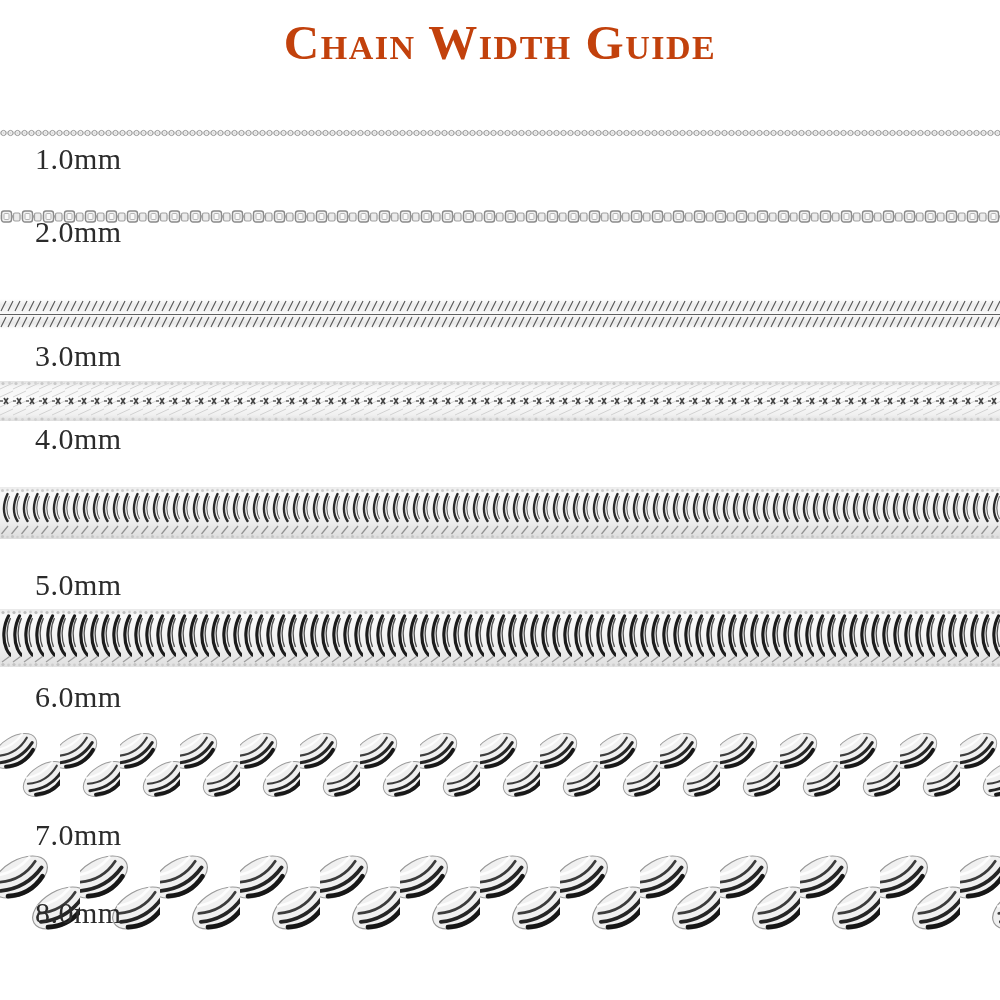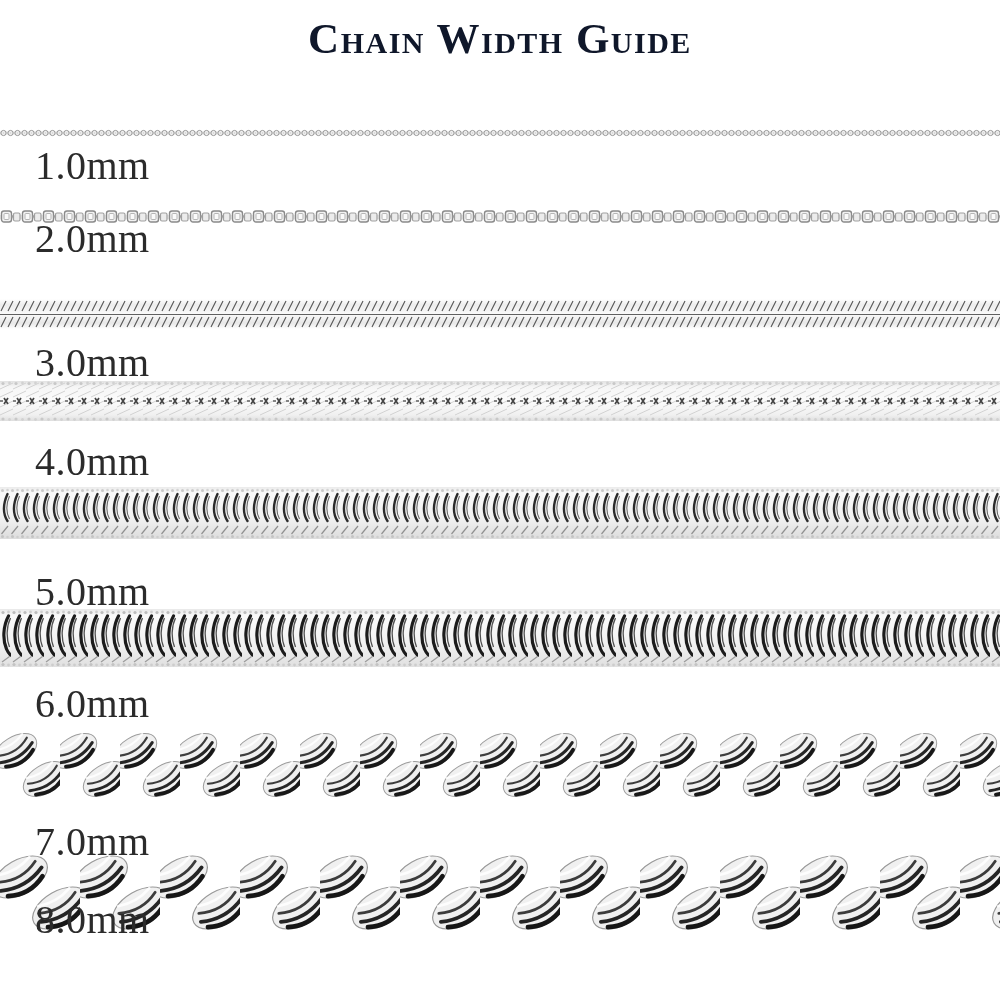--- a/index.html
+++ b/index.html
@@ -9,29 +9,29 @@
     background:#ffffff;
     overflow:hidden;
     font-family:"Liberation Serif","DejaVu Serif",serif;
   }
   .page-title{
     position:absolute;
     top:14px;left:0;width:1000px;
     text-align:center;
     font-variant:small-caps;
     font-weight:600;
-    font-size:43px;
+    font-size:49px;
     letter-spacing:1.5px;
-    color:#0f172a;
+    color:#c2410c;
   }
   .chain-strip{position:absolute;left:0;width:1000px;display:block;}
   .size-label{
     position:absolute;
     left:35px;
-    font-size:40px;
+    font-size:30px;
     letter-spacing:0.5px;
     color:#2b2b2b;
   }
 </style>
 </head>
 <body>
 
 <div id="canvas">
 
   <div class="page-title">Chain Width Guide</div>
@@ -97,21 +97,21 @@
           <circle cx="9.5" cy="2" r="1.4" fill="#d2d2d2"></circle>
         <circle cx="3" cy="38" r="1.6" fill="#c8c8c8"></circle>
           <circle cx="9.5" cy="38.5" r="1.4" fill="#d2d2d2"></circle>
         <path d="M4,17 L8,23 M8,17 L4,23" stroke="#454545" stroke-width="1.7" fill="none"></path>
         <path d="M0,20 h3" stroke="#5a5a5a" stroke-width="1.5" fill="none"></path>
       </pattern>
     </defs>
     <rect x="0" y="0" width="1000" height="40" fill="url(#g4)"></rect>
     <rect x="0" y="0" width="1000" height="40" fill="url(#p4)"></rect>
   </svg>
-  <div class="size-label" style="top:438px">4.0mm</div>
+  <div class="size-label" style="top:422px">4.0mm</div>
 
   <svg class="chain-strip" style="top:487px" width="1000" height="52">
     <defs>
       <linearGradient id="g5" x1="0" y1="0" x2="0" y2="1">
         <stop offset="0" stop-color="#ebebeb"></stop>
         <stop offset="0.12" stop-color="#fafafa"></stop>
         <stop offset="0.55" stop-color="#f4f4f4"></stop>
         <stop offset="1" stop-color="#dcdcdc"></stop>
       </linearGradient>
       <pattern id="p5" width="10" height="52" patternUnits="userSpaceOnUse">

